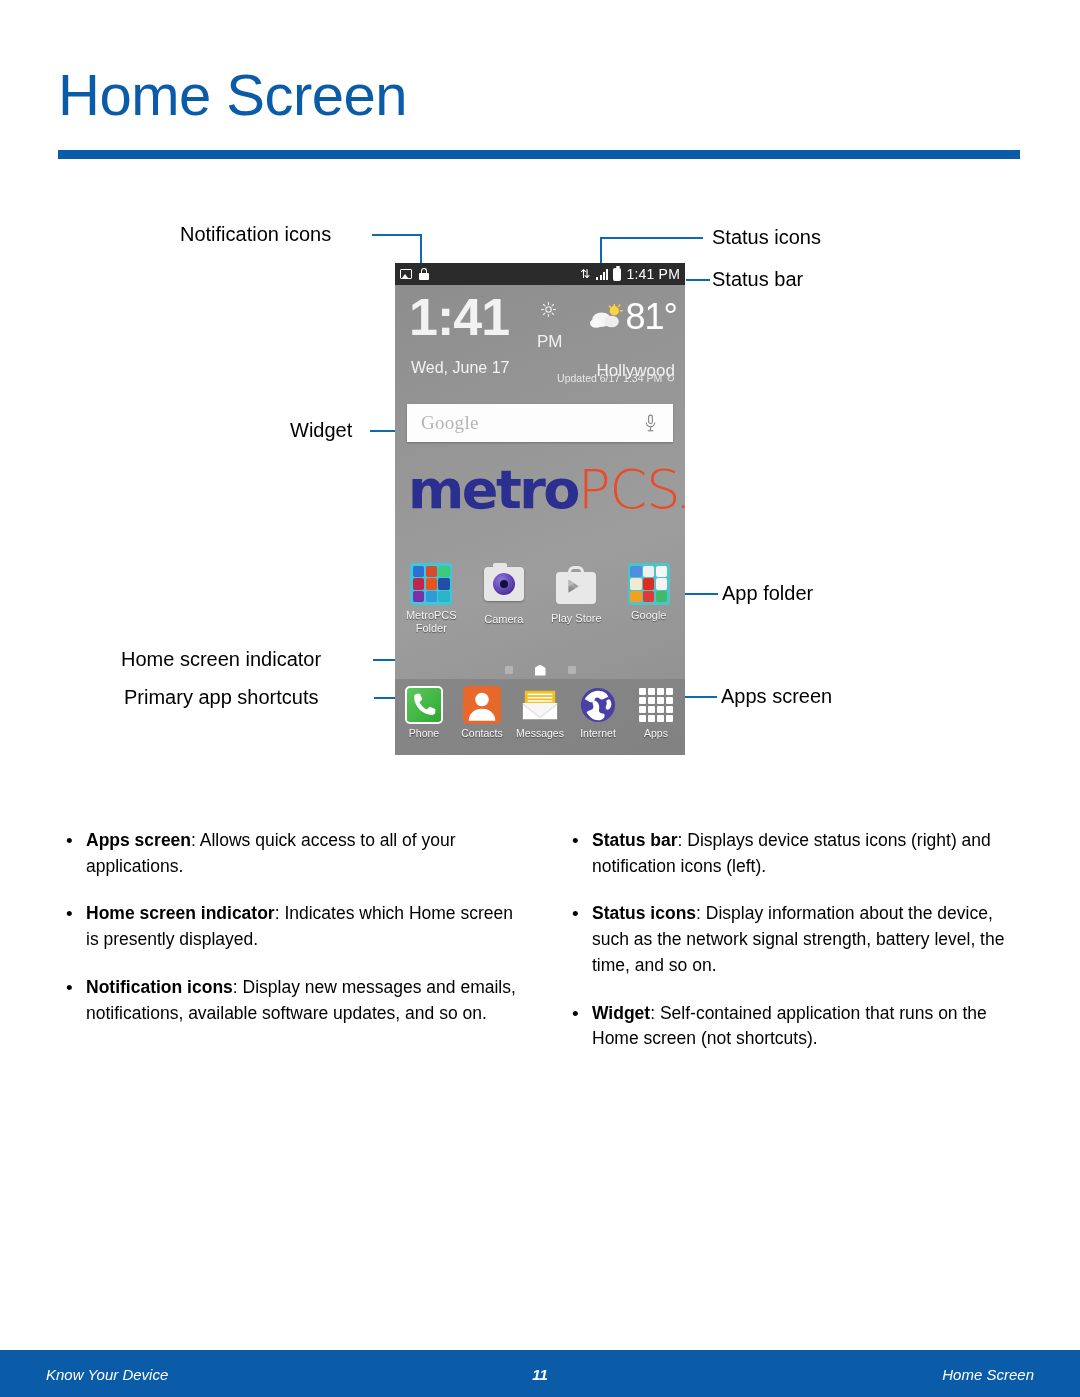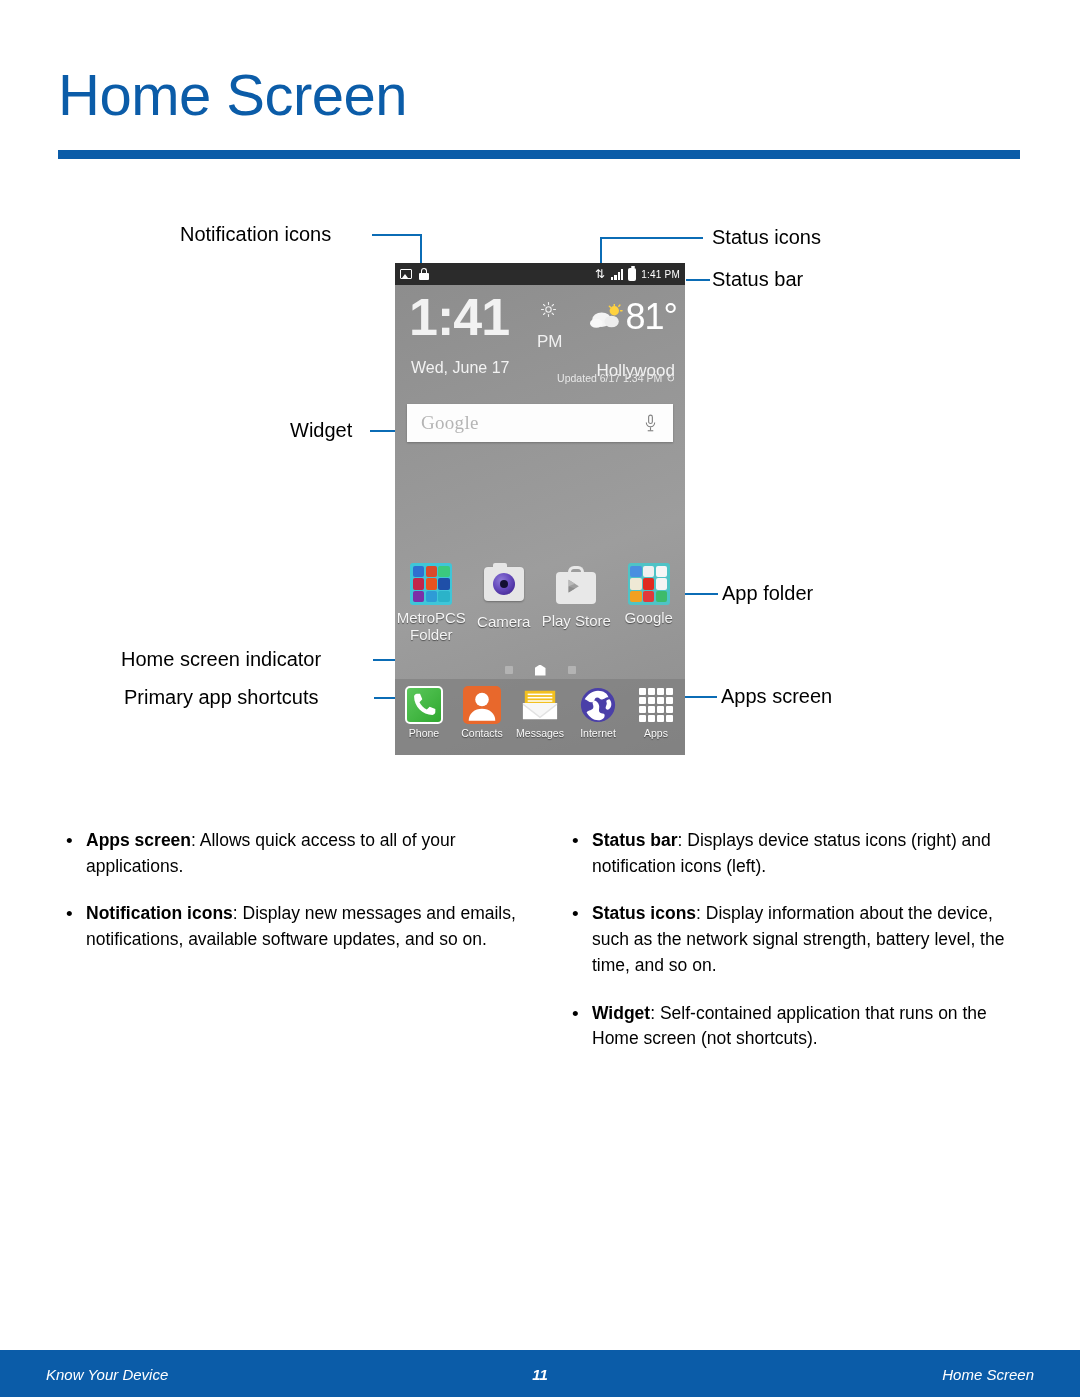--- a/index.html
+++ b/index.html
@@ -37,21 +37,21 @@
 
   
   .statusbar {
     position:absolute; left:0; top:0; width:290px; height:22px;
     background:#2b2b2b;
     display:flex; align-items:center;
     padding:0 5px; box-sizing:border-box;
   }
   .sb-left { display:flex; align-items:center; gap:7px; }
   .sb-right { margin-left:auto; display:flex; align-items:center; gap:5px; }
-  .sb-time { color:#ffffff; font-size:10px; letter-spacing:0.2px; }
+  .sb-time { color:#ffffff; font-size:14px; letter-spacing:0.2px; }
 
   .ico-image { width:12px; height:10px; border:1.6px solid #fff; border-radius:1px; position:relative; box-sizing:border-box;}
   .ico-image:after{content:""; position:absolute; left:1px; bottom:0.5px; width:0;height:0;
      border-left:3.5px solid transparent;border-right:3.5px solid transparent;border-bottom:4px solid #fff;}
   .ico-lock { width:11px; height:12px; position:relative; }
   .ico-lock .body { position:absolute; left:0; bottom:0; width:10px; height:7px; background:#fff; border-radius:1px; }
   .ico-lock .shackle { position:absolute; left:2px; top:0; width:6px; height:6px;
       border:1.6px solid #fff; border-bottom:none; border-radius:3px 3px 0 0; box-sizing:border-box; }
   .ico-sync { width:11px; height:13px; position:relative; color:#fff; font-size:12px; line-height:13px; }
   .ico-signal { display:flex; align-items:flex-end; gap:1.2px; height:12px; }
@@ -87,21 +87,21 @@
   
   .logo { position:absolute; left:13px; top:200px; width:266px; text-align:center; line-height:1; }
   .logo .m { font-family:"DejaVu Sans", sans-serif; font-size:54px; font-weight:bold; color:#2B2F8F; letter-spacing:-2.5px; }
   .logo .p { font-family:"DejaVu Sans", sans-serif; font-size:54px; font-weight:300; color:#EE4925; letter-spacing:-1px; }
   .logo .dot { font-size:26px; color:#EE4925; }
 
   
   .approw { position:absolute; left:0; top:300px; width:290px; display:flex; }
   .appcell { flex:1; text-align:center; }
   .appicon { width:42px; height:42px; margin:0 auto; position:relative; }
-  .applabel { margin-top:4px; font-size:15px; color:#f5f5f5; line-height:1.15; text-shadow:0 1px 1px rgba(0,0,0,.5); }
+  .applabel { margin-top:4px; font-size:11px; color:#f5f5f5; line-height:1.15; text-shadow:0 1px 1px rgba(0,0,0,.5); }
 
   
   .folder { width:42px; height:42px; border-radius:3px; display:grid;
      grid-template-columns:repeat(3,1fr); grid-template-rows:repeat(3,1fr);
      gap:1.5px; padding:2.5px; box-sizing:border-box; }
   .folder.metro { background:#3FC6D8; }
   .folder.google { background:#4FC3C6; }
   .folder span { border-radius:2px; display:block; }
 
   
@@ -252,20 +252,23 @@
     <div class="searchwidget">
       <span class="sw-text">Google</span>
       <svg class="sw-mic" viewBox="0 0 14 20">
         <rect x="5" y="1" width="4" height="9" rx="2" fill="none" stroke="#808080" stroke-width="1.2"></rect>
         <path d="M2.5 9 a4.5 4.5 0 0 0 9 0" fill="none" stroke="#808080" stroke-width="1.2"></path>
         <line x1="7" y1="14" x2="7" y2="17.5" stroke="#808080" stroke-width="1.2"></line>
         <line x1="4" y1="17.8" x2="10" y2="17.8" stroke="#808080" stroke-width="1.2"></line>
       </svg>
     </div>
 
+    <div class="logo">
+      <span class="m">metro</span><span class="p">PCS</span><span class="dot">.</span>
+    </div>
 
     <div class="approw">
 
       <div class="appcell">
         <div class="appicon">
           <div class="folder metro">
             <span style="background:#2F6FD0"></span>
               <span style="background:#D94A2B"></span>
               <span style="background:#3BC97E"></span>
             <span style="background:#C0264B"></span>
@@ -401,20 +404,21 @@
       </div>
     </div>
 
   </div>
 </div>
 
 <div class="bodycols">
 
   <div class="col left">
     <div class="bullet"><b>Apps screen</b><span>: Allows quick access to all of your applications.</span></div>
+    <div class="bullet"><b>Home screen indicator</b><span>: Indicates which Home screen is presently displayed.</span></div>
     <div class="bullet"><b>Notification icons</b><span>: Display new messages and emails, notifications, available software updates, and so on.</span></div>
   </div>
 
   <div class="col right">
     <div class="bullet"><b>Status bar</b><span>: Displays device status icons (right) and notification icons (left).</span></div>
     <div class="bullet"><b>Status icons</b><span>: Display information about the device, such as the network signal strength, battery level, the time, and so on.</span></div>
     <div class="bullet"><b>Widget</b><span>: Self-contained application that runs on the Home screen (not shortcuts).</span></div>
   </div>
 </div>
 

